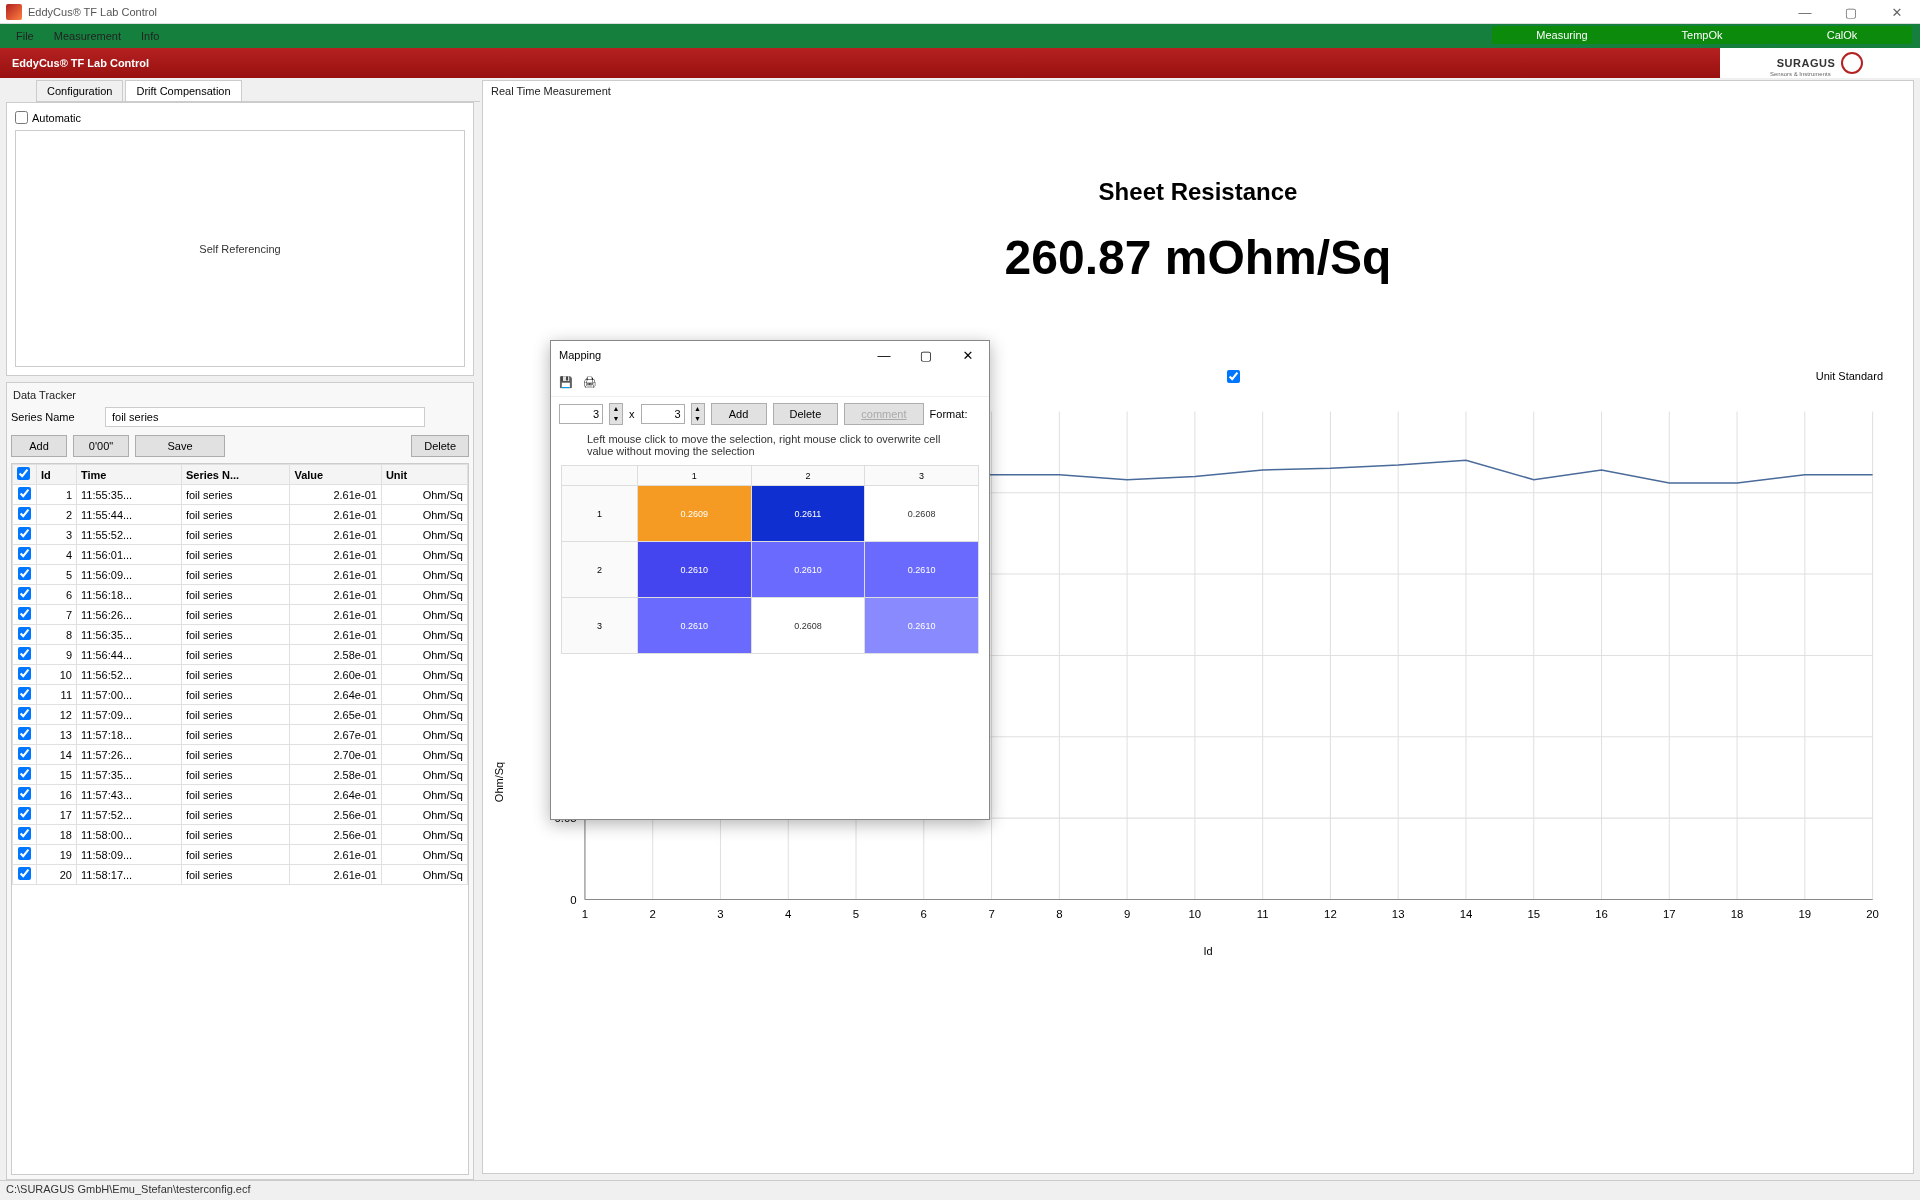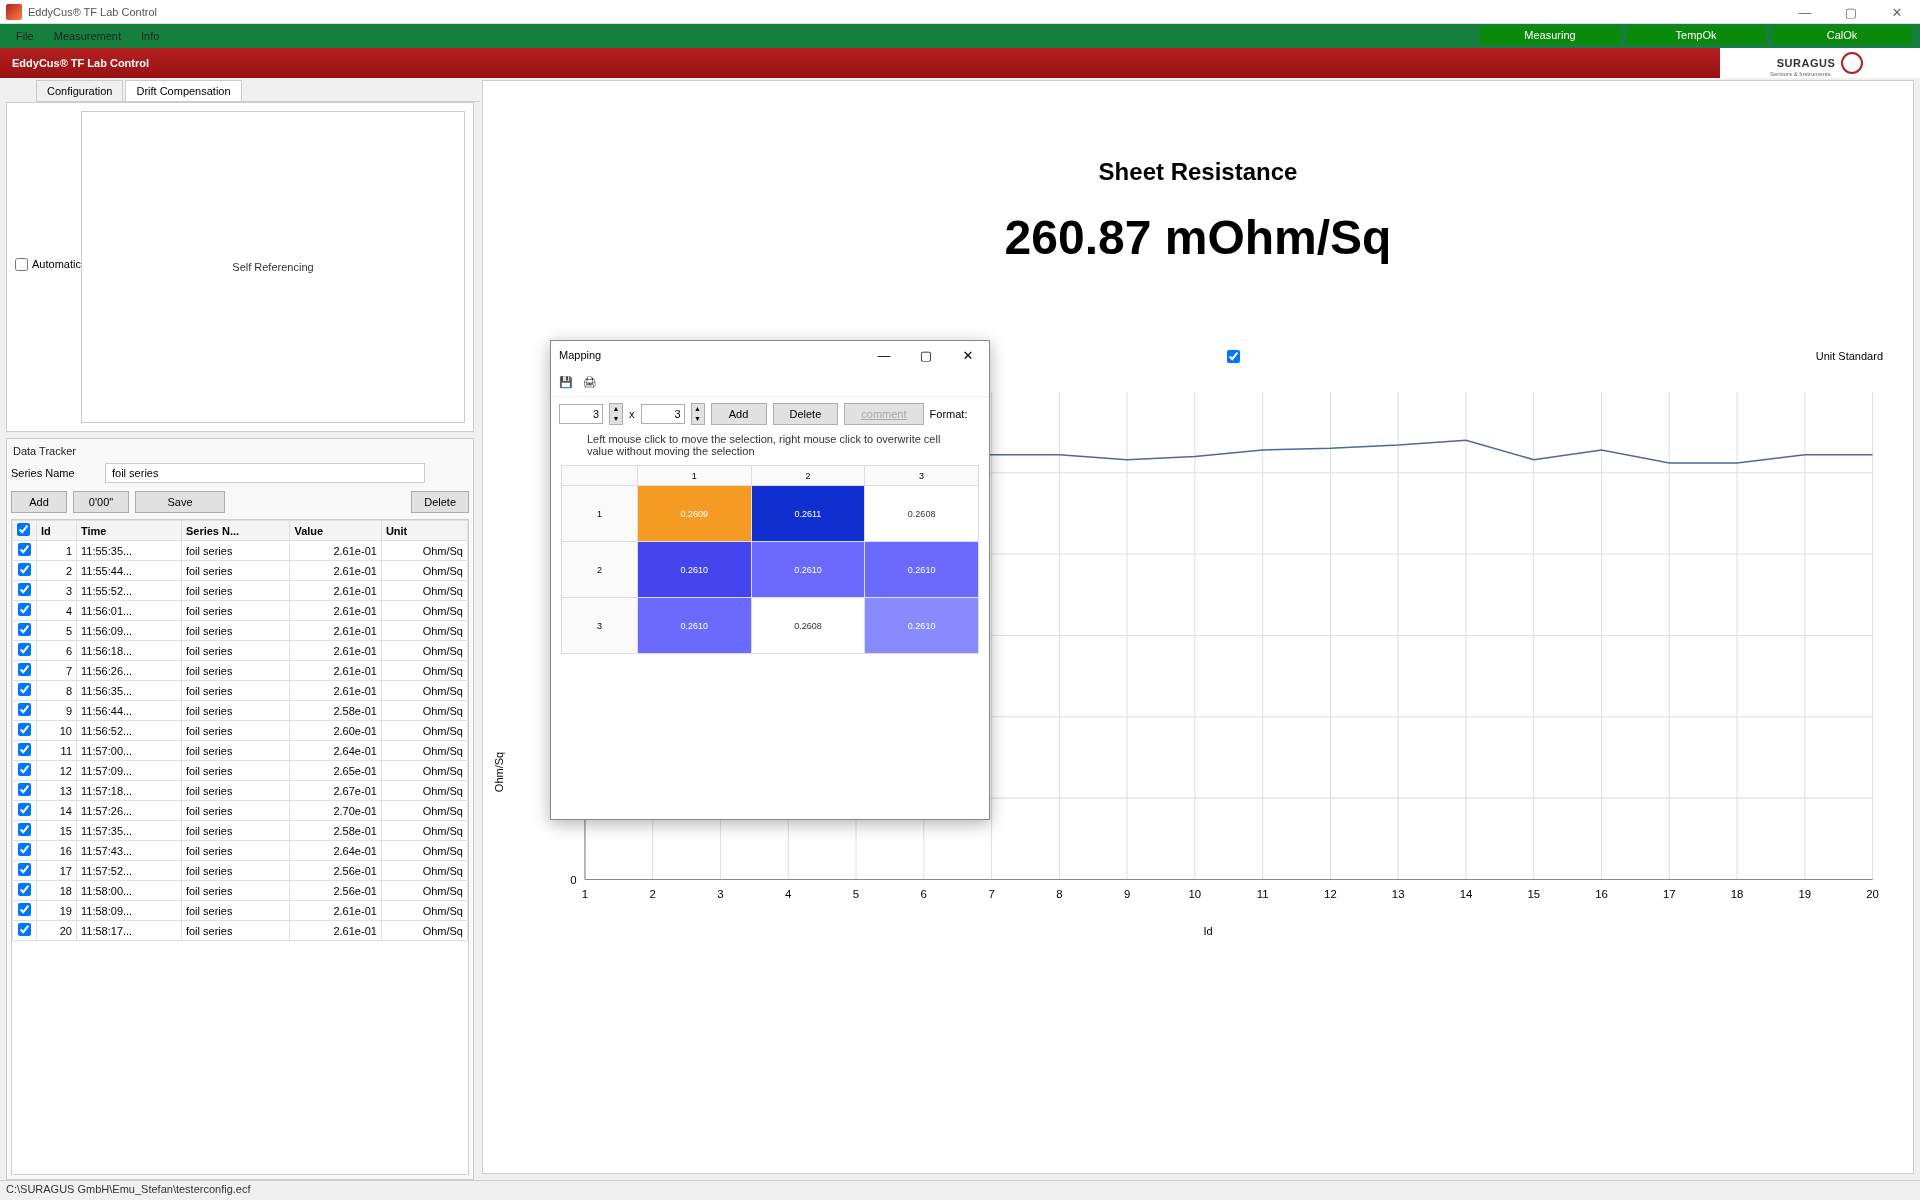--- a/index.html
+++ b/index.html
@@ -8,39 +8,39 @@
 
 .titlebar { height: 24px; background: #fff; display: flex; align-items: center; padding: 0 6px; border-bottom: 1px solid #ddd; position: relative; }
 .titlebar .icon { width: 16px; height: 16px; background: linear-gradient(135deg,#b02020,#ff8040); margin-right: 6px; border-radius: 2px; }
 .titlebar .title { color: #555; font-size: 11px; }
 .winbtns { position: absolute; right: 0; top: 0; display: flex; }
 .winbtns div { width: 46px; height: 24px; display: flex; align-items: center; justify-content: center; color: #666; font-size: 13px; cursor: default; }
 
 
 .menubar { height: 24px; background: #15803d; display: flex; align-items: center; padding: 0 6px; position: relative; }
 .menubar .item { padding: 3px 10px; color: #222; cursor: default; }
-.status-pills { position: absolute; right: 8px; top: 2px; display: flex; gap: 6px; }
+.status-pills { position: absolute; right: 8px; top: 2px; display: flex; }
 .pill { background: #0b8a0b; color: #fff; padding: 3px 0; width: 140px; text-align: center; border-radius: 2px; font-size: 11px; }
 
 
 .brandbar { height: 30px; background: linear-gradient(#b52121,#991010); color: #fff; display: flex; align-items: center; padding: 0 12px; font-size: 14px; font-weight: bold; position: relative; }
 .brandbar .logo { position: absolute; right: 0; top: 0; height: 30px; width: 200px; background: #fff; display: flex; align-items: center; justify-content: center; color: #333; font-size: 13px; font-weight: bold; letter-spacing: 0.5px; }
 .brandbar .logo .swirl { width: 22px; height: 22px; border: 2px solid #b52121; border-radius: 50%; margin-left: 6px; position: relative; }
 .brandbar .logo .sub { font-size: 6px; font-weight: normal; color: #666; position: absolute; bottom: 1px; left: 50px; letter-spacing: 0; }
 
 
 .main { display: flex; height: calc(100% - 24px - 24px - 30px - 20px); }
 .leftcol { width: 480px; display: flex; flex-direction: column; }
 .rightcol { flex: 1; position: relative; }
 
 
 .tabs { display: flex; background: #f0f0f0; border-bottom: 1px solid #ccc; margin-top: 2px; margin-left: 36px; }
 .tab { padding: 4px 10px; border: 1px solid #ccc; border-bottom: none; background: #f0f0f0; margin-right: 2px; cursor: default; }
 .tab.active { background: #fff; }
-.driftpanel { border: 1px solid #ccc; margin: 0 6px 6px 6px; height: 330px; background: #fff; padding: 8px; display: flex; flex-direction: row; }
+.driftpanel { border: 1px solid #ccc; margin: 0 6px 6px 6px; height: 274px; background: #fff; padding: 8px; display: flex; flex-direction: column; }
 .driftpanel .auto { display: flex; align-items: center; gap: 4px; margin-bottom: 6px; font-size: 11px; }
 .driftpanel .selfref { flex: 1; border: 1px solid #ccc; display: flex; align-items: center; justify-content: center; color: #333; font-size: 11px; }
 
 
 .tracker { flex: 1; border: 1px solid #ccc; margin: 0 6px 0 6px; padding: 4px; background: #f8f8f8; display: flex; flex-direction: column; overflow: hidden; }
 .tracker .head { color: #222; font-size: 11px; padding: 2px 0 6px 2px; }
 .tracker .row { display: flex; align-items: center; gap: 6px; margin-bottom: 8px; }
 .tracker .row label { width: 88px; }
 .tracker .row input { flex: 1; max-width: 320px; padding: 3px 6px; border: 1px solid #ccc; }
 .btnrow { display: flex; gap: 6px; margin-bottom: 6px; }
@@ -332,20 +332,21 @@
                 <td class="unit">Ohm/Sq</td>
               </tr>
             </tbody>
         </table>
       </div>
     </div>
   </div>
 
   <div class="rightcol">
     <div class="rtm">
+      <div class="label">Real Time Measurement</div>
       <div class="bigval">
         <div class="t">Sheet Resistance</div>
         <div class="v">260.87 mOhm/Sq</div>
       </div>
       <div class="unitrow">
         <input type="checkbox" checked="" class="chk" style="">
         <span>Unit Standard</span>
       </div>
       <div style="flex:1; position:relative;">
         <div class="ylabel">Ohm/Sq</div>

